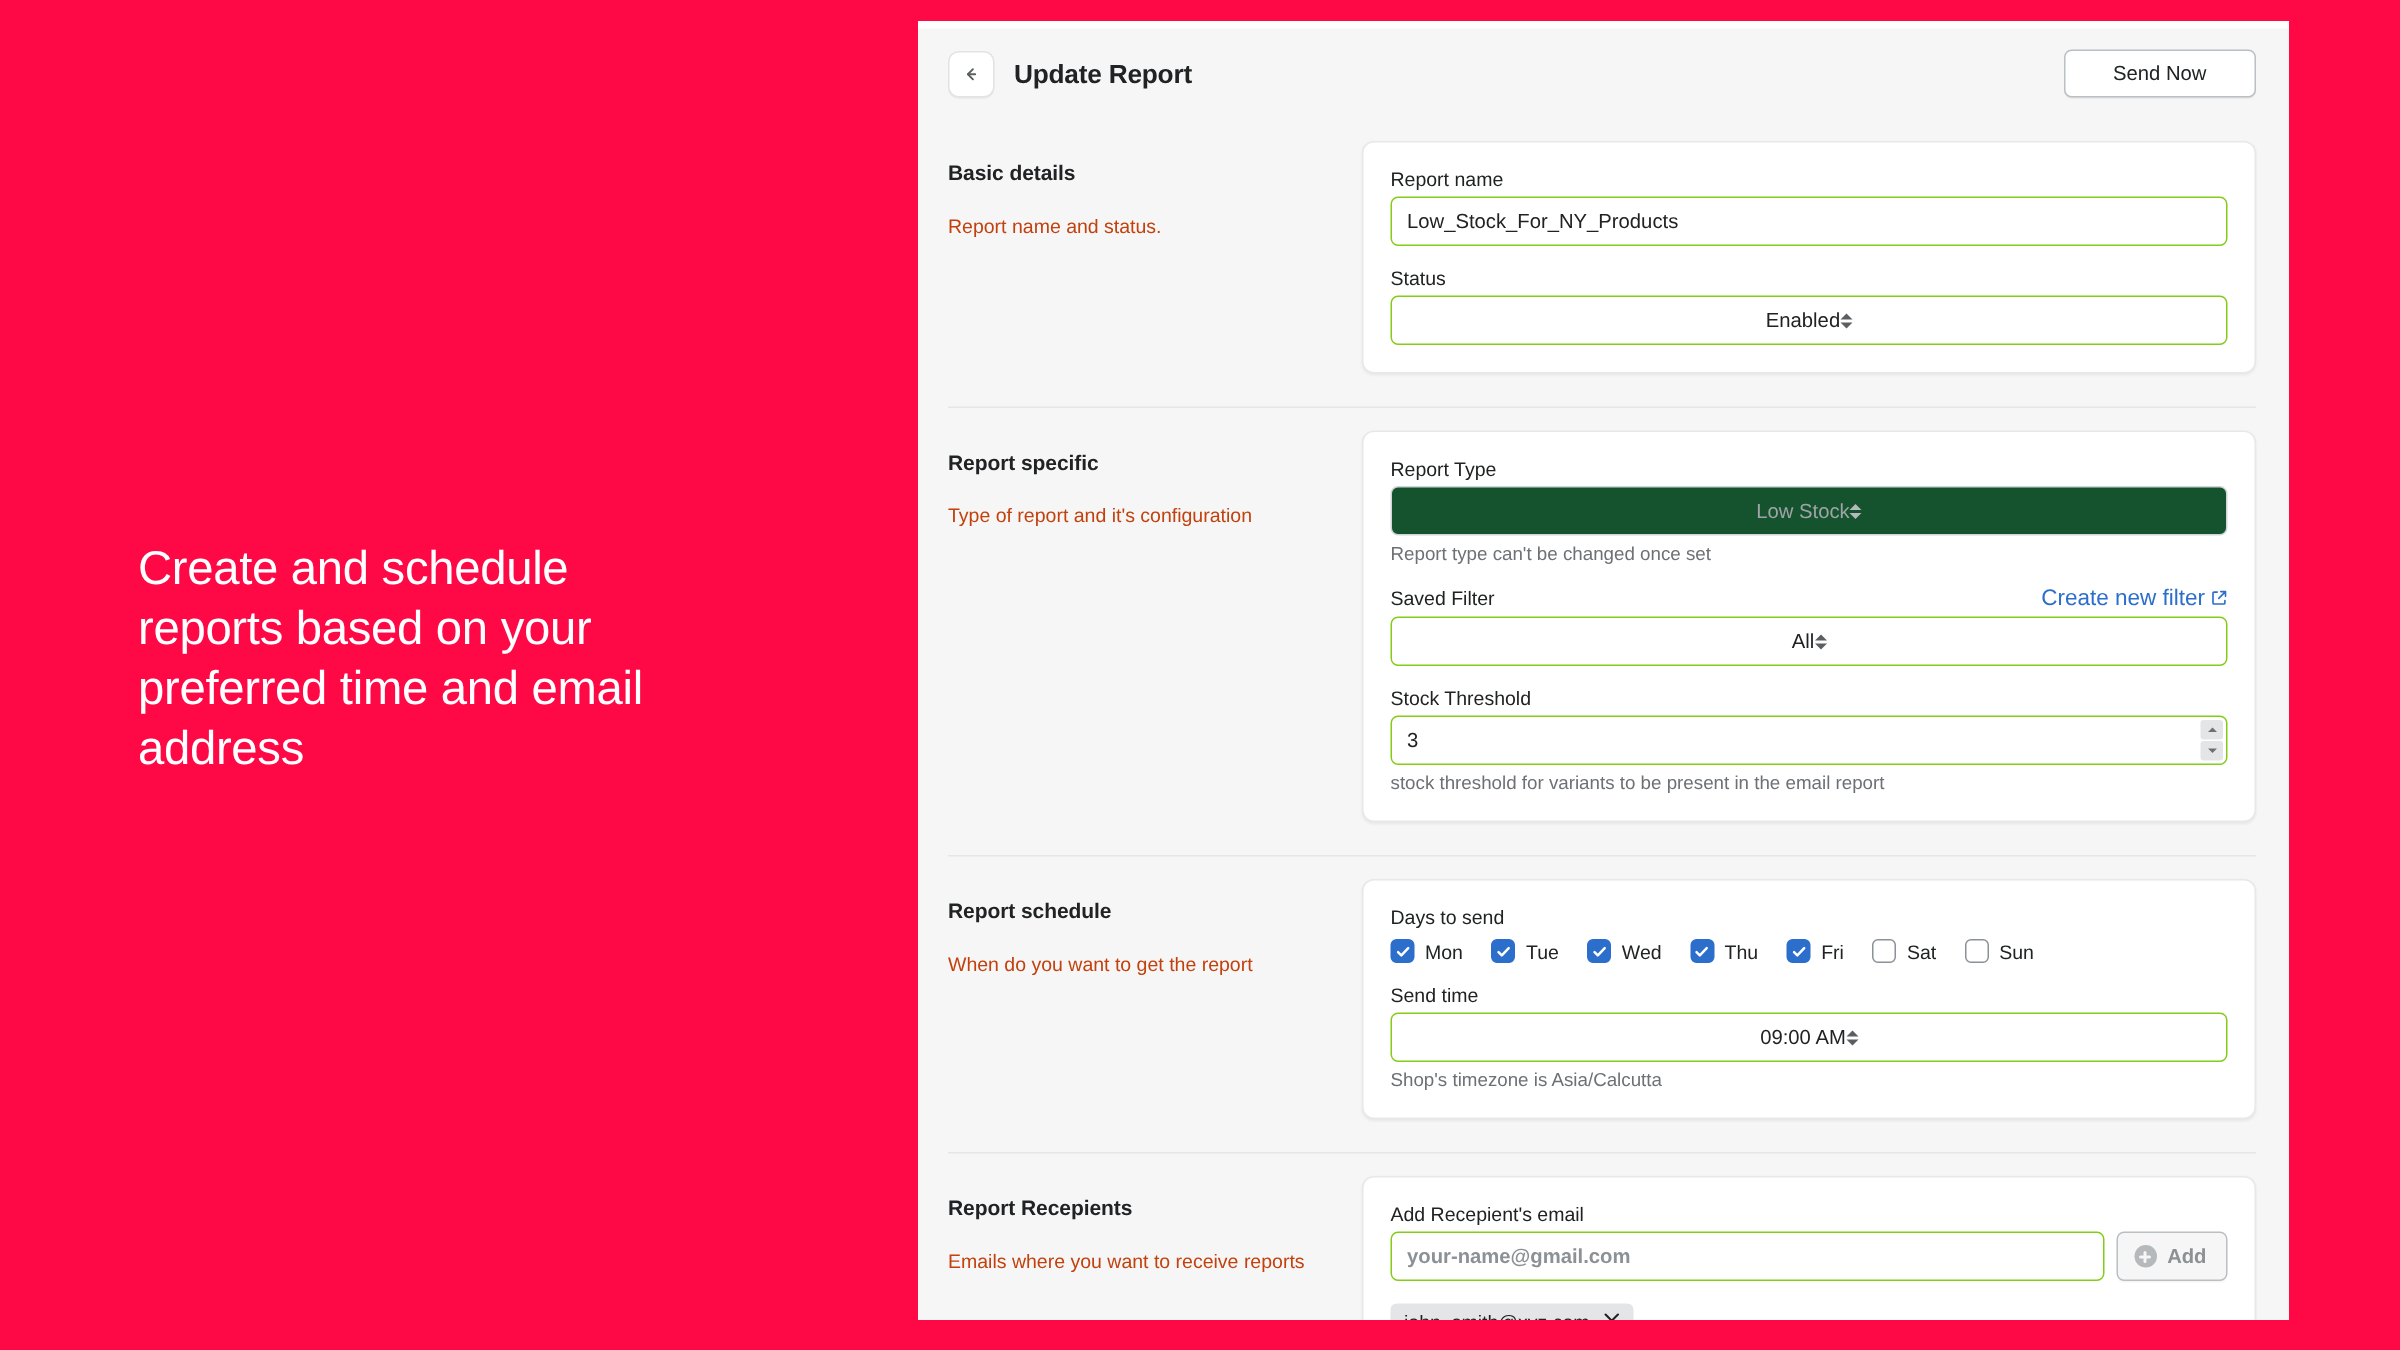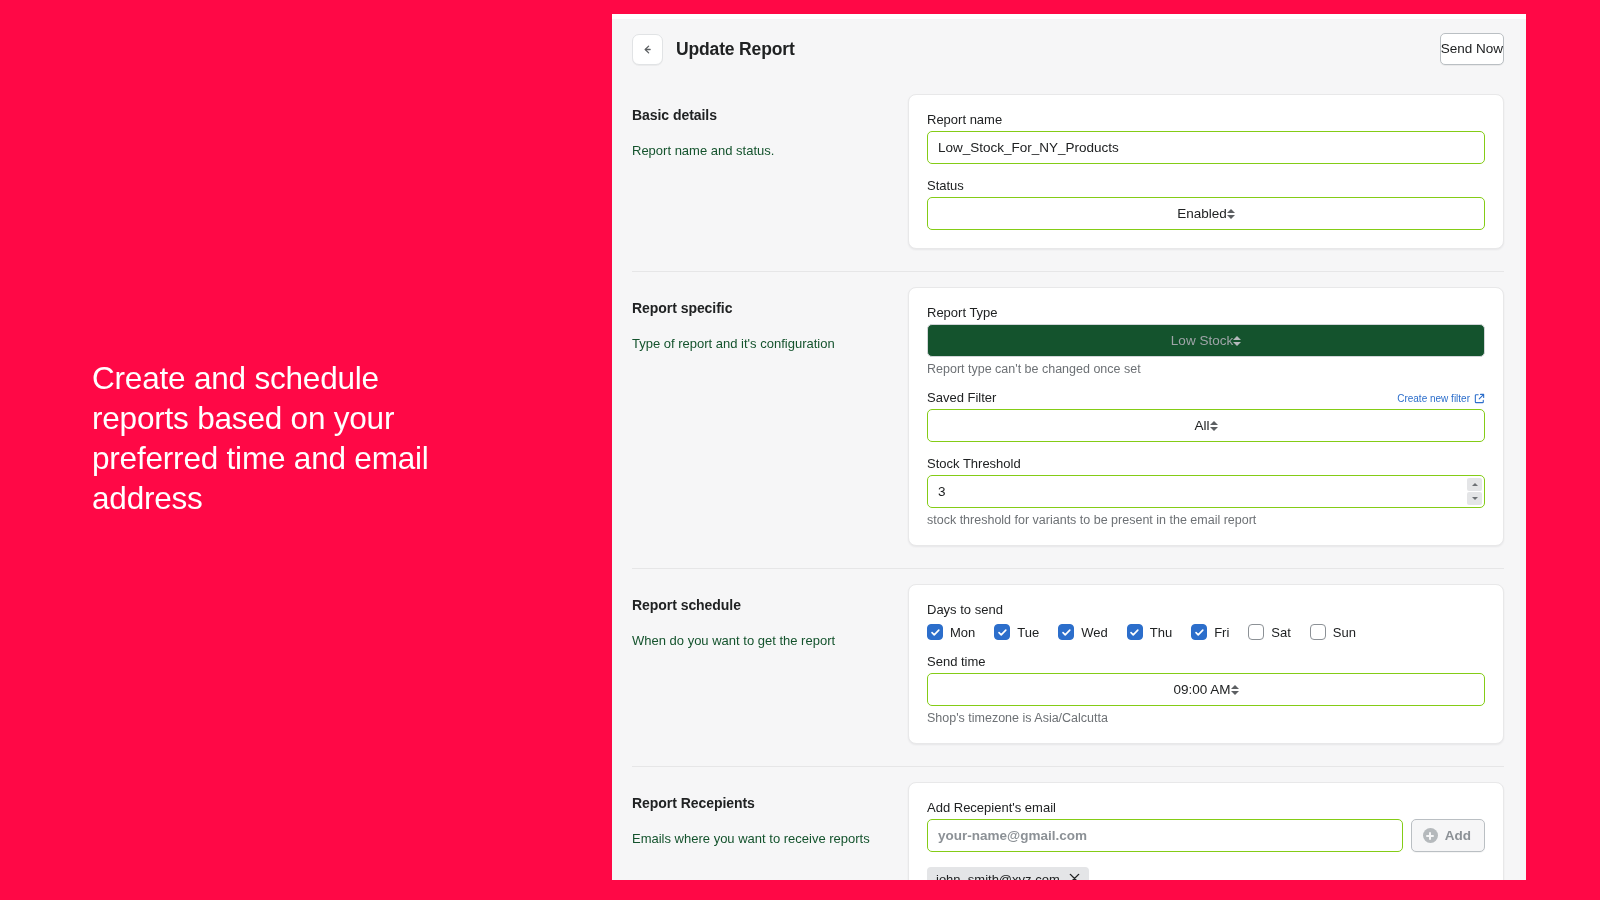--- a/index.html
+++ b/index.html
@@ -73,21 +73,21 @@
     font-weight: 700;
     color: #202223;
     margin-left: 13px;
     letter-spacing: -0.15px;
   }
   .header-spacer { flex: 1 1 auto; }
   .send-now-btn {
     background: #ffffff;
     border: 1px solid #BABFC3;
     border-radius: 5px;
-    padding: 7px 0 8px;
+    padding: 7px 32px 8px;
     font-size: 13.5px;
     font-weight: 400;
     color: #202223;
     box-shadow: 0 1px 0 rgba(0,0,0,0.05);
     cursor: pointer;
     white-space: nowrap;
   }
 
   
   .sections {
@@ -110,21 +110,21 @@
     padding-right: 24px;
   }
   .section-title {
     font-size: 14px;
     font-weight: 700;
     color: #202223;
     letter-spacing: -0.05px;
   }
   .section-desc {
     font-size: 13px;
-    color: #14532d;
+    color: #c2410c;
     margin-top: 18px;
     line-height: 19px;
   }
 
   .card {
     flex: 1 1 auto;
     background: #ffffff;
     border: 1px solid #E8E8E9;
     border-radius: 8px;
     box-shadow: 0 1px 2px rgba(22,29,37,0.07);
@@ -140,24 +140,25 @@
     display: block;
   }
   .label-row {
     display: flex;
     align-items: baseline;
     justify-content: space-between;
     margin-bottom: 4px;
   }
   .label-row .field-label { margin-bottom: 0; }
   .link {
-    font-size: 10px;
+    font-size: 15px;
     color: #2C6ECB;
     cursor: pointer;
     display: inline-flex;
+    align-items: center;
     gap: 4px;
     text-decoration: none;
   }
   .link svg { display:block; margin-bottom: 1px; }
 
   .input {
     width: 100%;
     height: 33px;
     background: #ffffff;
     border: 1px solid #84cc16;

